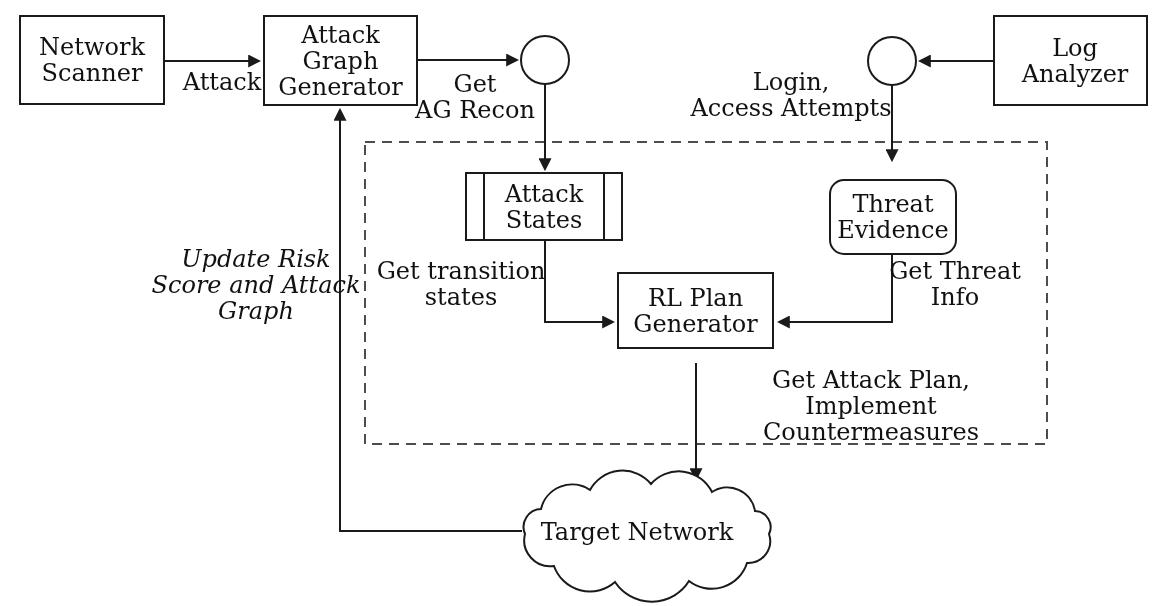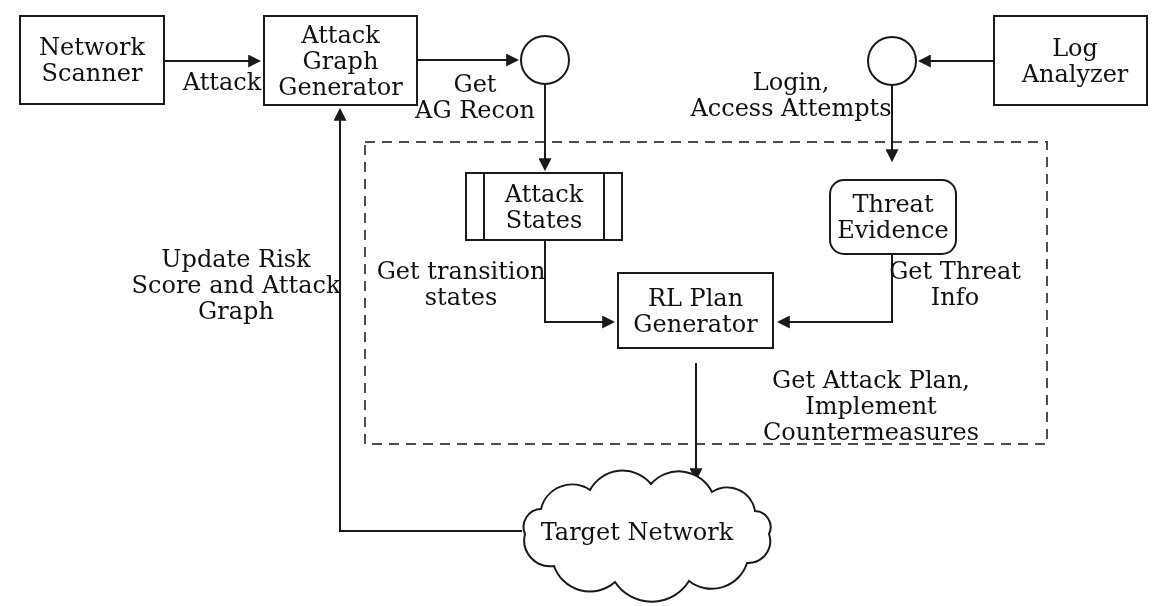--- a/index.html
+++ b/index.html
@@ -45,21 +45,21 @@
     background: #1a1a1a;
   }
   .side-bar.left  { left: 16px; }
   .side-bar.right { right: 16px; }
   #label-recon                 { left: 222px; top: 82px;  }
   #label-get-ag-info           { left: 475px; top: 97px;  }
   #label-login-access-attempts { left: 791px; top: 95px;  }
   #label-get-transition-states { left: 461px; top: 284px; }
   #label-get-threat-info       { left: 955px; top: 284px; }
   #label-get-attack-plan       { left: 871px; top: 406px; }
-  #label-update-risk           { left: 236px; top: 285px; }
+  #label-update-risk           { left: 256px; top: 285px; font-style: italic; }
   #label-target-network        { left: 637px; top: 532px; }
 </style>
 </head>
 <body>
 
 <div id="diagram">
 
   <svg id="wires" viewBox="0 0 1164 606" xmlns="http://www.w3.org/2000/svg">
     <defs>
       <marker id="arrow" viewBox="0 0 12 12" markerWidth="13" markerHeight="13" refX="10" refY="6" orient="auto" markerUnits="userSpaceOnUse">

